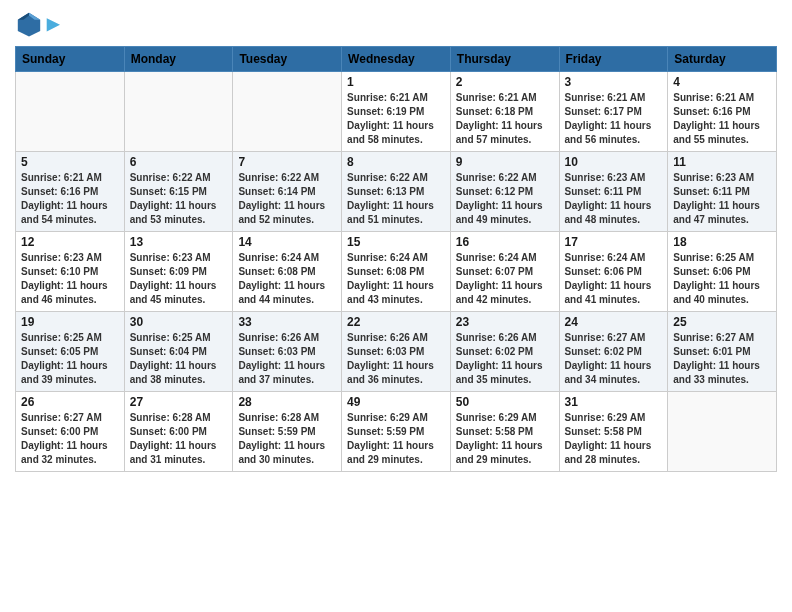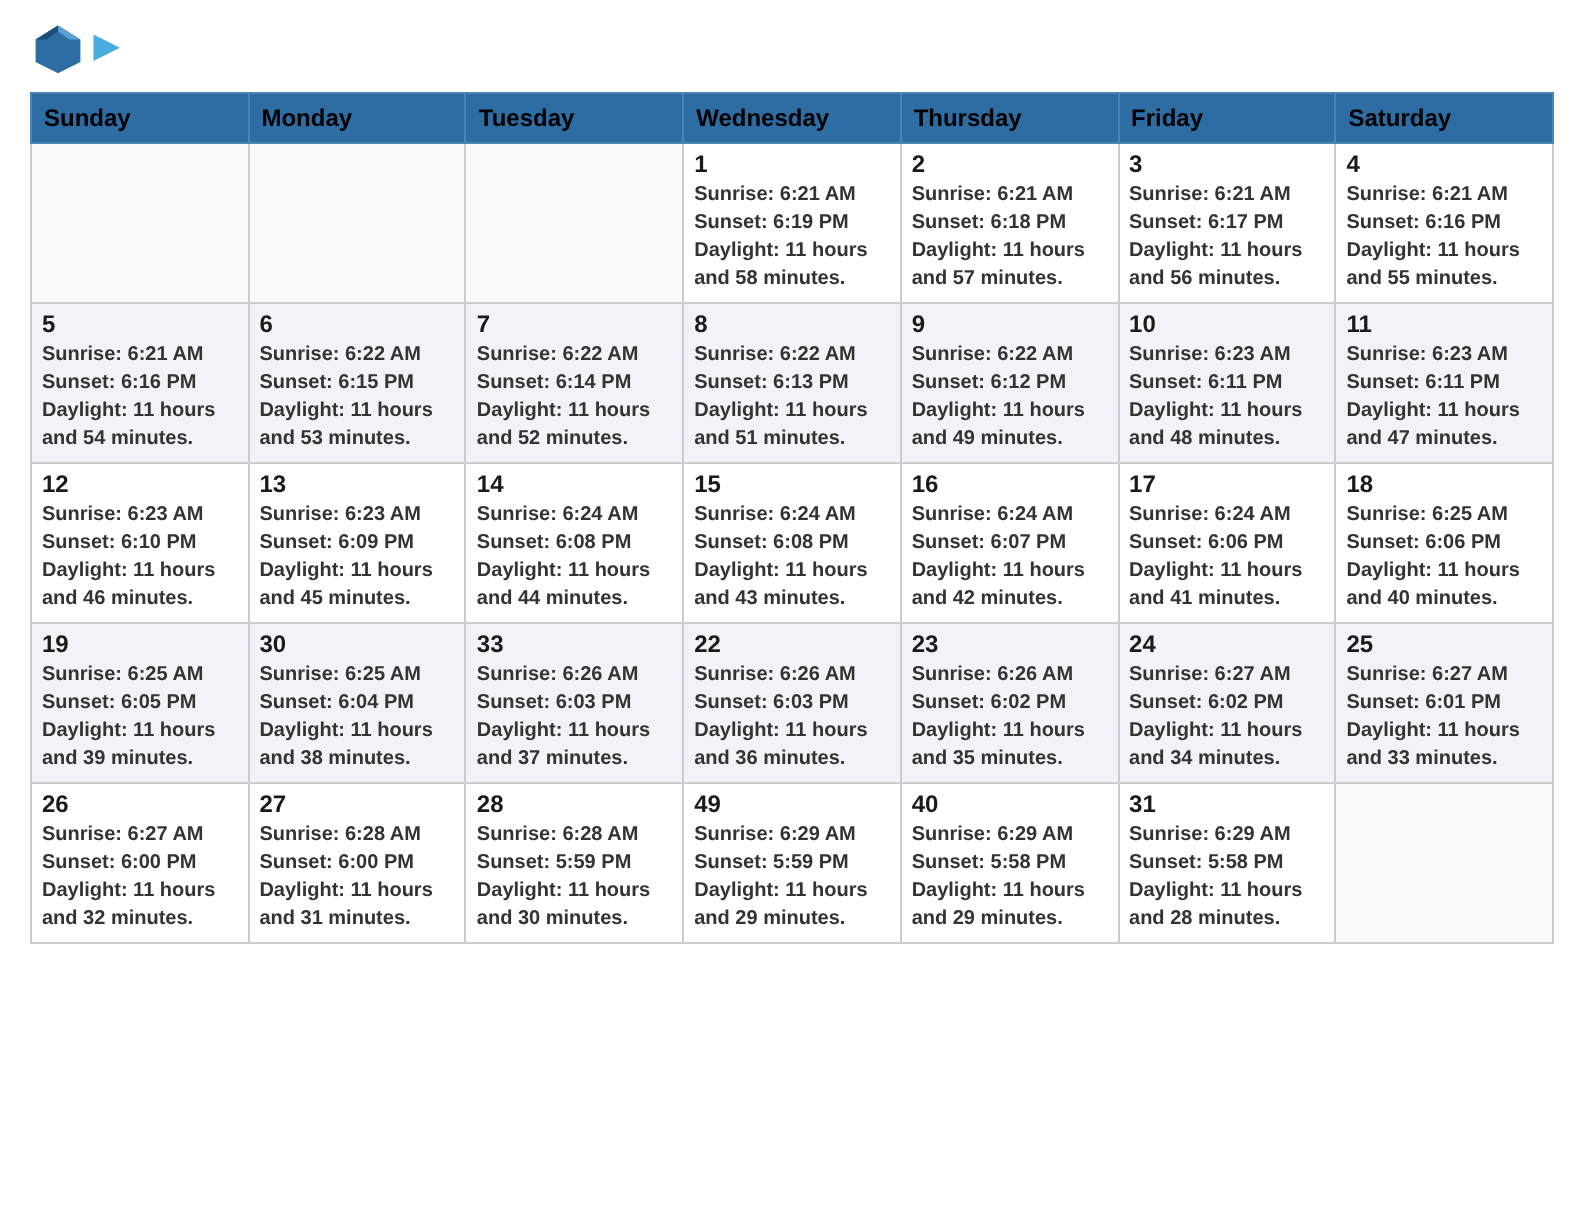--- a/index.html
+++ b/index.html
@@ -337,21 +337,21 @@
 and 30 minutes.</div>
           </td>
           <td>
             <div class="day-number">49</div>
             <div class="day-info" style="white-space: pre-line;">Sunrise: 6:29 AM
 Sunset: 5:59 PM
 Daylight: 11 hours
 and 29 minutes.</div>
           </td>
           <td>
-            <div class="day-number">40</div>
+            <div class="day-number">50</div>
             <div class="day-info" style="white-space: pre-line;">Sunrise: 6:29 AM
 Sunset: 5:58 PM
 Daylight: 11 hours
 and 29 minutes.</div>
           </td>
           <td>
             <div class="day-number">31</div>
             <div class="day-info" style="white-space: pre-line;">Sunrise: 6:29 AM
 Sunset: 5:58 PM
 Daylight: 11 hours

